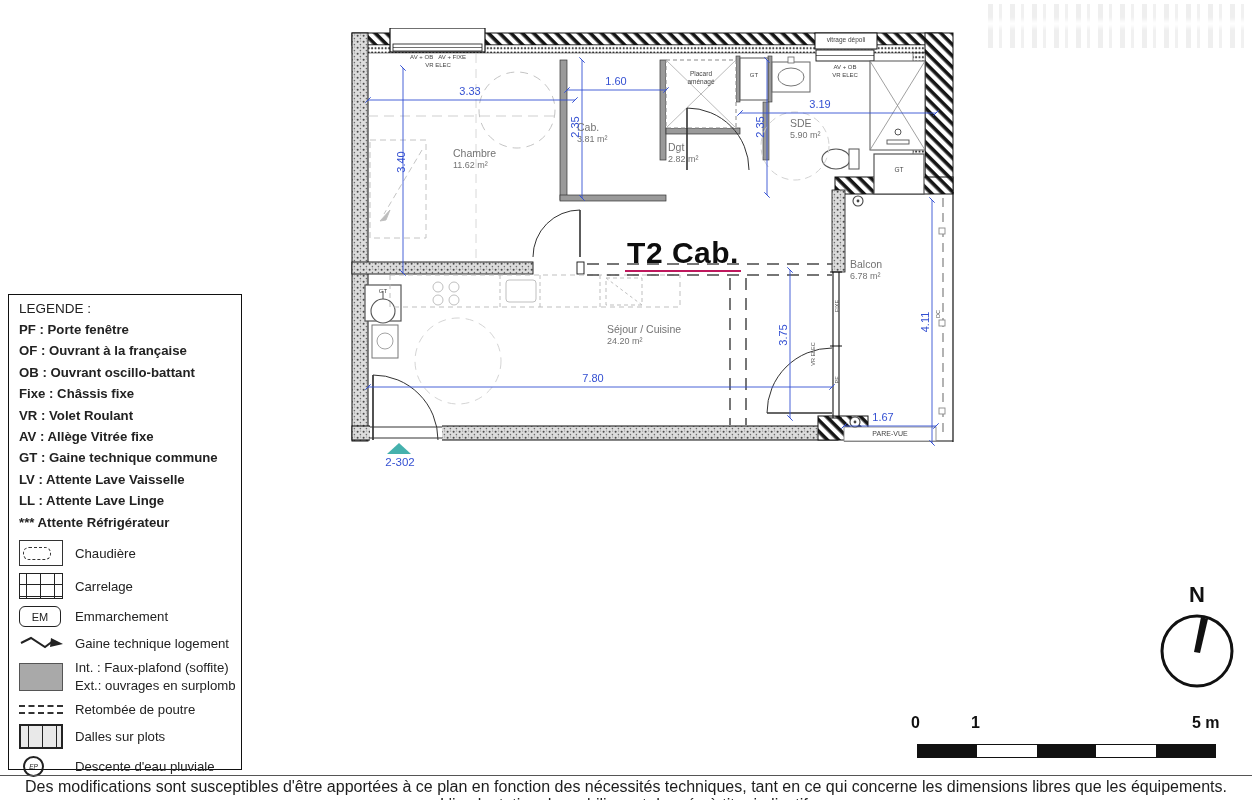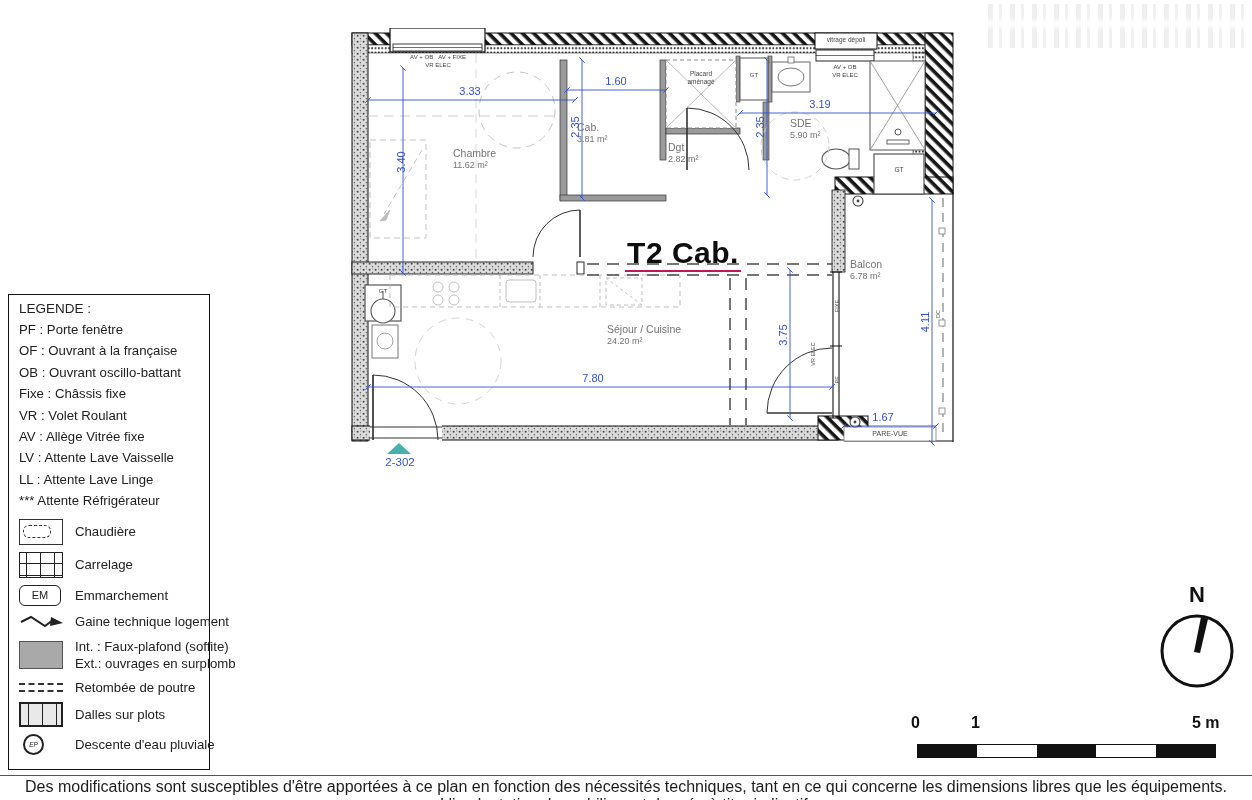--- a/index.html
+++ b/index.html
@@ -1,23 +1,23 @@
 <!DOCTYPE html>
 <html><head>
 <meta charset="utf-8">
 <style>
   html,body{margin:0;padding:0;background:#fff;}
   .canvas{position:relative;width:1252px;height:800px;background:#fff;overflow:hidden;
           font-family:"Liberation Sans",sans-serif;color:#222;}
 
   
-  .legend{position:absolute;left:8px;top:294px;width:202px;height:476px;
+  .legend{position:absolute;left:8px;top:294px;width:234px;height:476px;
           border:1.5px solid #111;background:#fff;box-sizing:border-box;padding:6px 0 0 10px;}
   .lg-title{font-size:13.5px;margin-bottom:3px;}
-  .lg-row{font-size:13.2px;line-height:21.4px;white-space:nowrap;}
+  .lg-row{font-size:13.2px;line-height:21.4px;white-space:nowrap;font-weight:bold;}
   .ico-row{display:flex;align-items:center;margin-top:7px;}
   .ico-cell{width:52px;display:flex;justify-content:flex-start;align-items:center;flex:none;}
   .ico-lab{font-size:13.2px;margin-left:4px;white-space:nowrap;}
   .ic-chaud{width:44px;height:26px;border:1.5px solid #333;display:flex;align-items:center;box-sizing:border-box;}
   .ic-chaud i{display:block;width:26px;height:11px;border:1.5px dashed #333;border-radius:6px;margin-left:3px;}
   .ic-tile{width:44px;height:26px;border:1.6px solid #222;box-sizing:border-box;
     background-image:linear-gradient(#222 1.4px,transparent 1.4px),linear-gradient(90deg,#222 1.4px,transparent 1.4px);
     background-size:100% 12px,14px 100%;background-position:0 10px,6px 0;}
   .ic-em{width:40px;height:19px;border:1.5px solid #222;border-radius:6px;font-size:11px;
     display:flex;align-items:center;justify-content:center;background:#fff;}
@@ -68,20 +68,21 @@
   <div class="watermark"></div>
 
   <div class="legend">
     <div class="lg-title">LEGENDE :</div>
     <div class="lg-row">PF : Porte fenêtre</div>
     <div class="lg-row">OF : Ouvrant à la française</div>
     <div class="lg-row">OB : Ouvrant oscillo-battant</div>
     <div class="lg-row">Fixe : Châssis fixe</div>
     <div class="lg-row">VR : Volet Roulant</div>
     <div class="lg-row">AV : Allège Vitrée fixe</div>
+    <div class="lg-row">GT : Gaine technique commune</div>
     <div class="lg-row">LV : Attente Lave Vaisselle</div>
     <div class="lg-row">LL : Attente Lave Linge</div>
     <div class="lg-row">*** Attente Réfrigérateur</div>
 
     <div class="ico-row">
       <span class="ico-cell">
           <span class="ic-chaud">
             <i></i>
           </span>
         </span>

